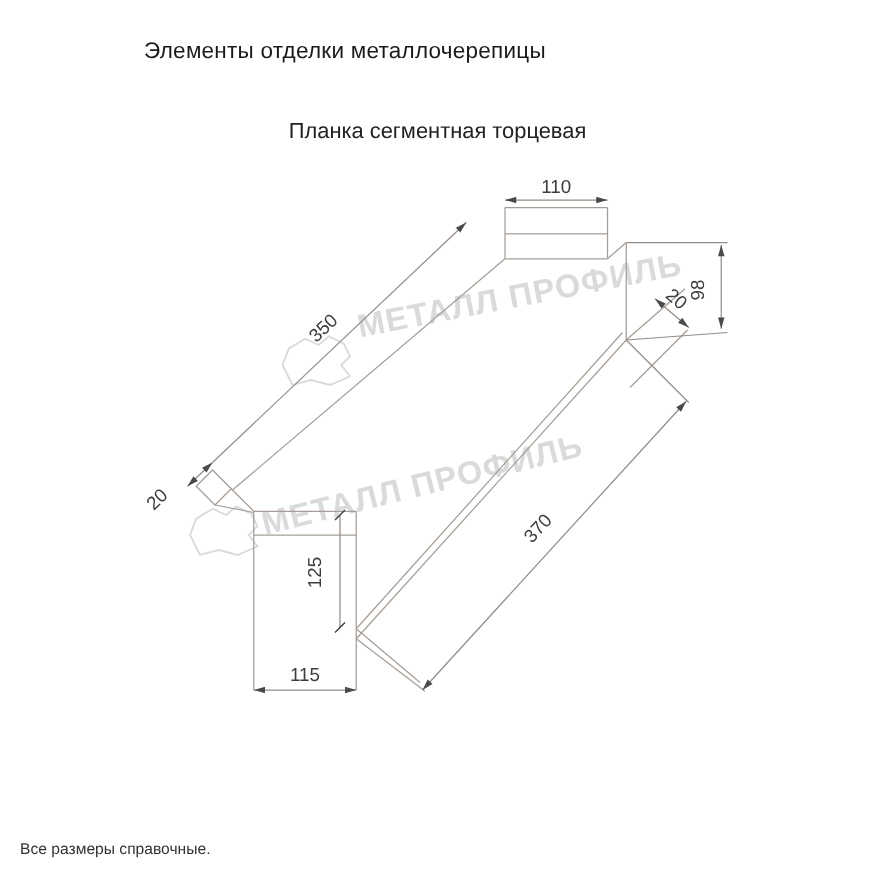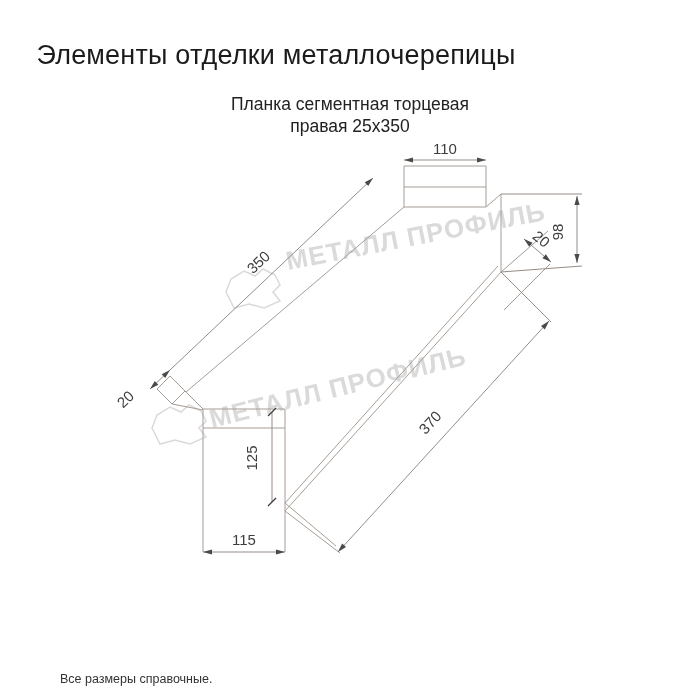--- a/index.html
+++ b/index.html
@@ -10,25 +10,25 @@
   }
   .page {
     position: relative;
     width: 700px;
     height: 700px;
     background: #ffffff;
     overflow: hidden;
   }
   .title {
     position: absolute;
-    top: 40px;
+    top: 30px;
     left: 0;
     width: 552px;
     text-align: center;
-    font-size: 27px;
+    font-size: 18px;
     letter-spacing: 0.2px;
     color: #1b1b1b;
   }
   .subtitle {
     position: absolute;
     top: 93px;
     left: 0;
     width: 700px;
     text-align: center;
     font-size: 17.5px;
@@ -40,21 +40,20 @@
     top: 0;
     left: 0;
   }
   .footer {
     position: absolute;
     left: 16px;
     bottom: 12px;
     font-size: 12.5px;
     line-height: 17px;
     color: #333333;
-    margin-left: 44px;
   }
   .wm-text {
     font-size: 26px;
     font-weight: bold;
     letter-spacing: 1px;
     fill: #dadada;
   }
   .shape { stroke: #a69d96; stroke-width: 1; fill: none; }
   .dimline { stroke: #958c86; stroke-width: 1; fill: none; }
   .dimtext { font-size: 15px; fill: #3d3d3d; }
@@ -64,21 +63,20 @@
 </style>
 </head>
 <body>
 
 <div class="page">
 
   <div class="title">Элементы отделки металлочерепицы</div>
 
   <div class="subtitle">
     <div>Планка сегментная торцевая</div>
-    <div>правая 25х350</div>
   </div>
 
   <svg class="drawing-svg" width="700" height="700" viewBox="0 0 700 700">
 
     <g>
       <polygon class="logo" points="226,292 231,279 244,271 255,276 263,269 275,275 280,285 273,292 280,301 264,308 249,304 234,308"></polygon>
       <text class="wm-text" transform="translate(288,270) rotate(-11)">МЕТАЛЛ ПРОФИЛЬ</text>
     </g>
     <g>
       <polygon class="logo" points="152,428 157,415 170,407 181,412 189,405 201,411 206,421 199,428 206,437 190,444 175,440 160,444"></polygon>

